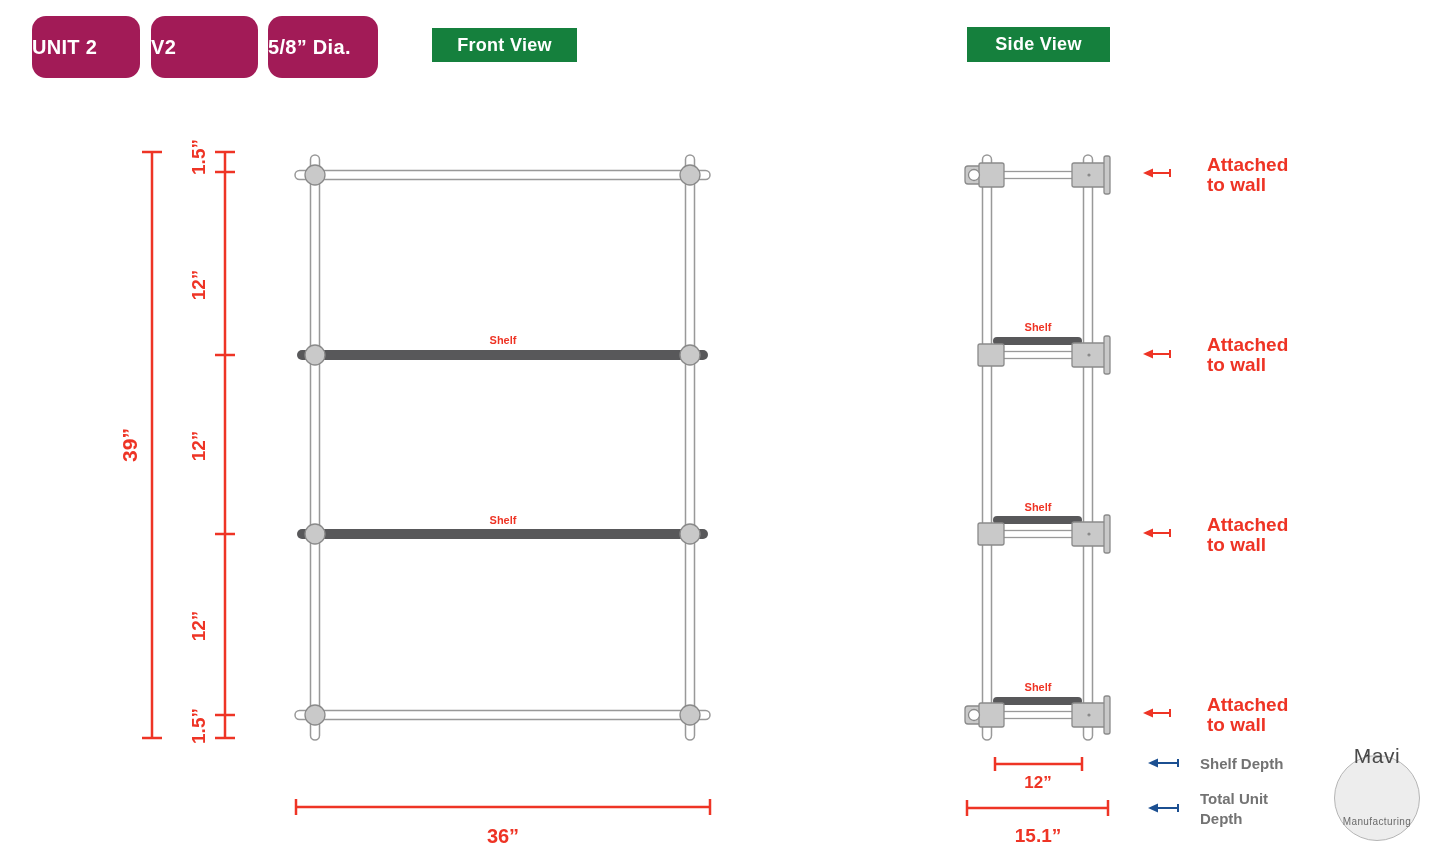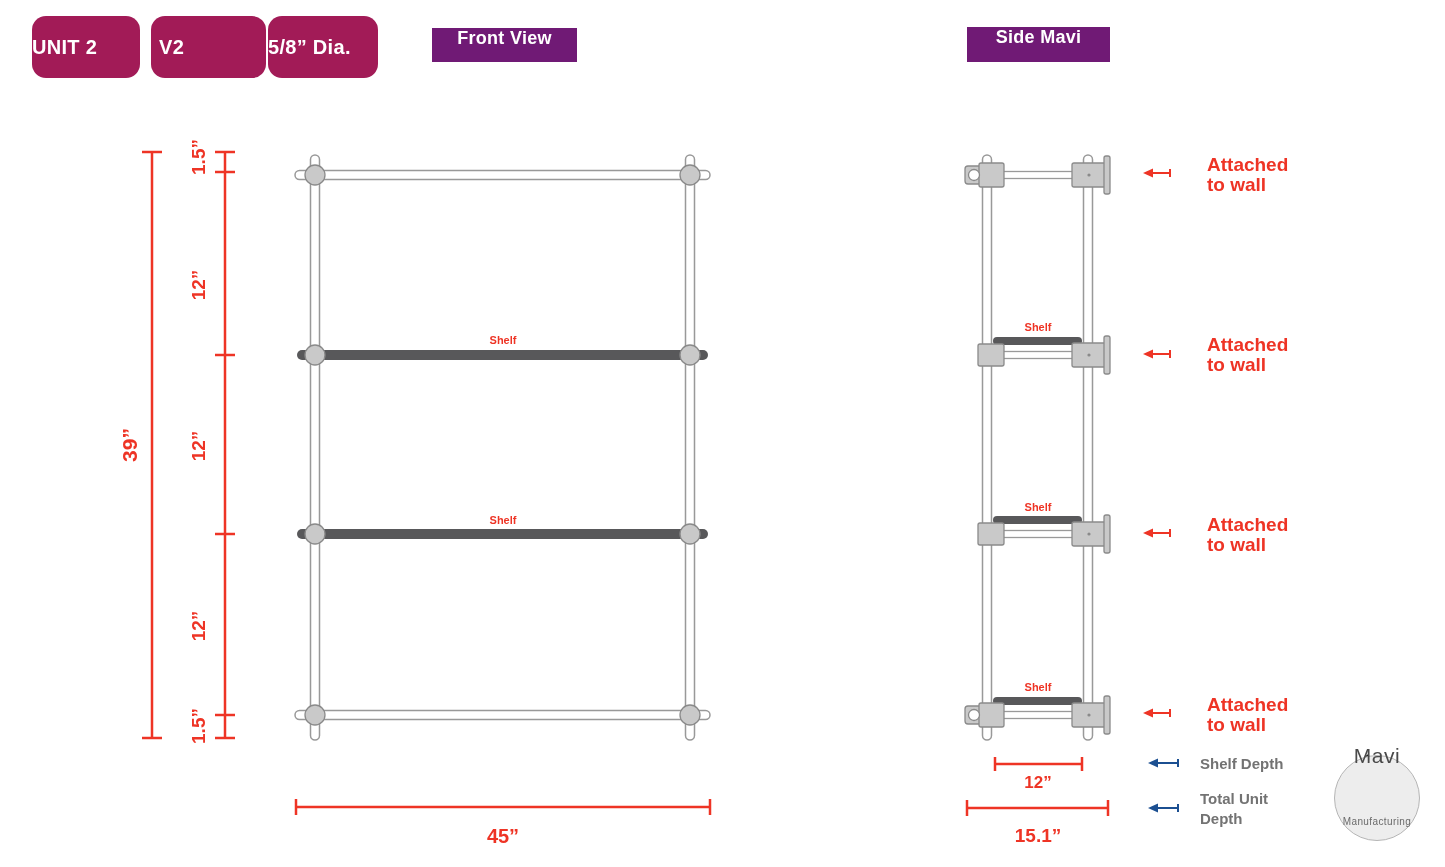--- a/index.html
+++ b/index.html
@@ -7,22 +7,22 @@
     width:1445px;height:867px;position:relative;background:#ffffff;
     font-family:"Liberation Sans",sans-serif;overflow:hidden;
   }
   svg.layer{position:absolute;left:0;top:0;}
   .badge{
     position:absolute;top:16px;height:62px;background:#A21B57;border-radius:14px;
     color:#ffffff;font-weight:bold;font-size:20px;display:flex;align-items:center;justify-content:flex-start;
     letter-spacing:.3px;
   }
   .viewlabel{
-    position:absolute;background:#701a75;color:#ffffff;font-weight:bold;font-size:18px;
-    display:flex;align-items:flex-start;justify-content:center;letter-spacing:.3px;
+    position:absolute;background:#15803d;color:#ffffff;font-weight:bold;font-size:18px;
+    display:flex;align-items:center;justify-content:center;letter-spacing:.3px;
   }
   .lbl{position:absolute;white-space:nowrap;}
   .dimnum{font-weight:bold;color:#EE3425;}
   .rotlbl{
     position:absolute;width:100px;height:24px;line-height:24px;text-align:center;
     font-weight:bold;color:#EE3425;transform:rotate(-90deg);
   }
   .shelf-lbl{
     position:absolute;width:100px;text-align:center;font-size:11px;font-weight:bold;color:#EE3425;
   }
@@ -186,45 +186,45 @@
     <rect x="-2.5" y="-15" width="5" height="26" rx="1"></rect>
     <rect x="-13" y="-15" width="24" height="5.5" rx="1"></rect>
     <rect x="-12" y="-7" width="10" height="4" rx="1"></rect>
     <rect x="-4.5" y="-19" width="9" height="5" rx="1.5"></rect>
   </g>
 </svg>
 
 <div class="badge" style="left:32px;width:108px;">
   <span>UNIT 2</span>
 </div>
-<div class="badge" style="left:151px;width:107px;padding-left:8px;">
+<div class="badge" style="left:151px;width:107px;">
   <span>V2</span>
 </div>
 <div class="badge" style="left:268px;width:110px;">
   <span>5/8” Dia.</span>
 </div>
 
 <div class="viewlabel" style="left:432px;top:28px;width:145px;height:34px;">
   <span>Front View</span>
 </div>
 <div class="viewlabel" style="left:967px;top:27px;width:143px;height:35px;">
-  <span>Side Mavi</span>
+  <span>Side View</span>
 </div>
 
 <div class="shelf-lbl" style="left:453px;top:334px;">Shelf</div>
 <div class="shelf-lbl" style="left:453px;top:514px;">Shelf</div>
 
 <div class="rotlbl" style="left:80px;top:433px;font-size:21px;">39”</div>
 <div class="rotlbl" style="left:149px;top:145px;font-size:19px;">1.5”</div>
 <div class="rotlbl" style="left:149px;top:273px;font-size:19px;">12”</div>
 <div class="rotlbl" style="left:149px;top:434px;font-size:19px;">12”</div>
 <div class="rotlbl" style="left:149px;top:614px;font-size:19px;">12”</div>
 <div class="rotlbl" style="left:149px;top:714px;font-size:19px;">1.5”</div>
 
-<div class="lbl dimnum ctr" style="left:453px;top:825px;width:100px;font-size:20px;">45”</div>
+<div class="lbl dimnum ctr" style="left:453px;top:825px;width:100px;font-size:20px;">36”</div>
 
 <div class="shelf-lbl" style="left:988px;top:321px;">Shelf</div>
 <div class="shelf-lbl" style="left:988px;top:501px;">Shelf</div>
 <div class="shelf-lbl" style="left:988px;top:681px;">Shelf</div>
 
 <div class="wall-note" style="top:155px;">
   <div>Attached</div>
   <div>to wall</div>
 </div>
 <div class="wall-note" style="top:335px;">

